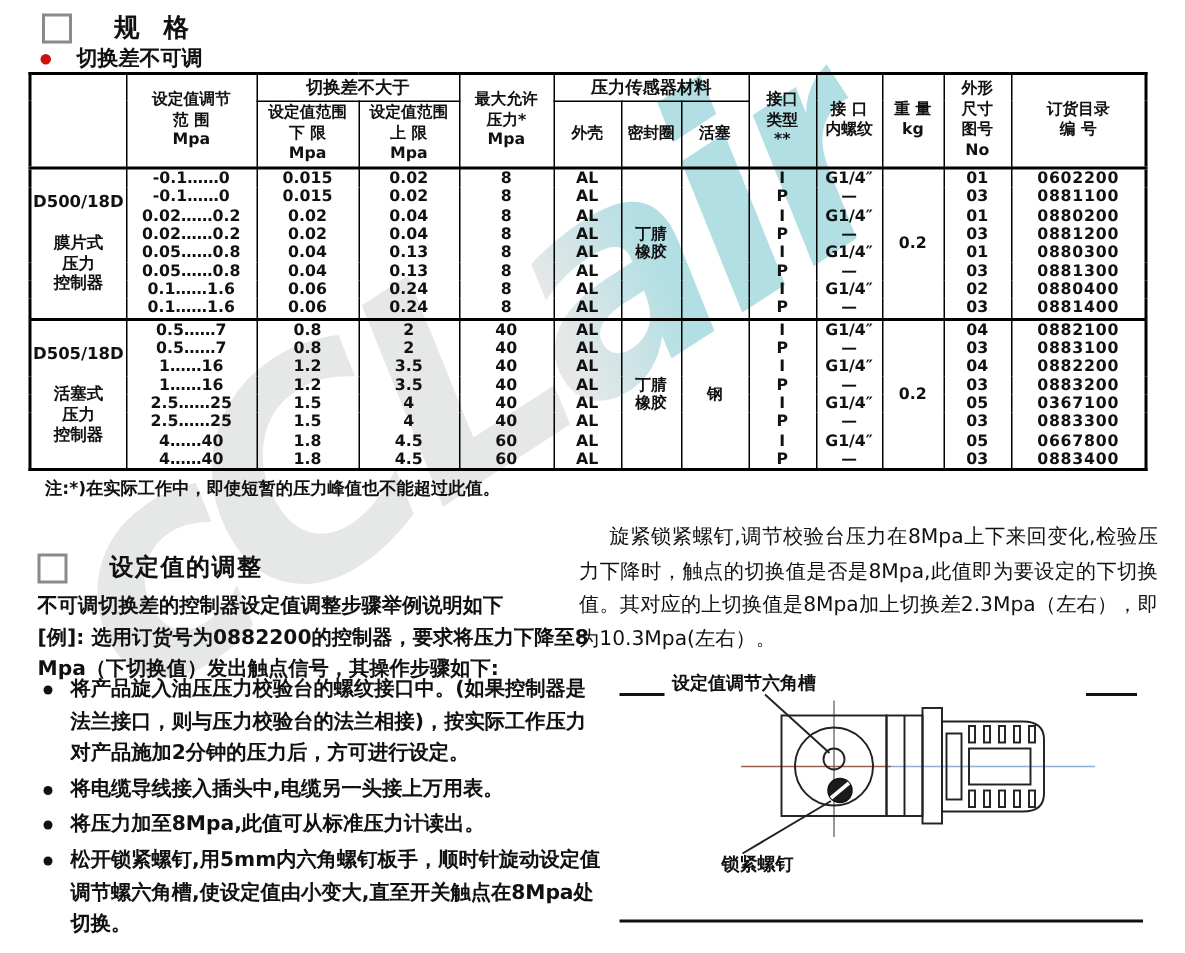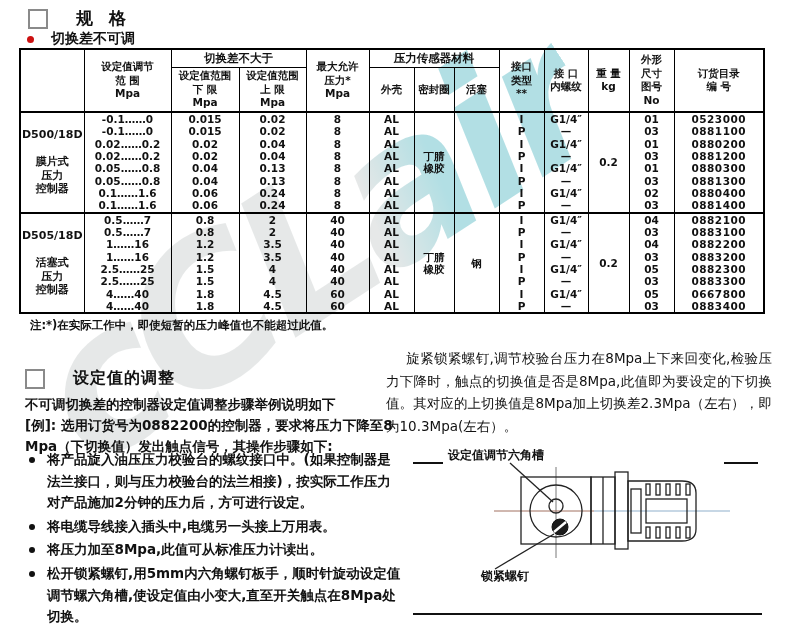--- a/index.html
+++ b/index.html
@@ -160,21 +160,21 @@
             <td>0.02</td>
             <td>8</td>
             <td>AL</td>
             <td rowspan="8">丁腈
 橡胶</td>
             <td rowspan="8"></td>
             <td>I</td>
             <td>G1/4″</td>
             <td rowspan="8">0.2</td>
             <td>01</td>
-            <td class="catalog">0523000</td>
+            <td class="catalog">0602200</td>
           </tr>
           <tr>
             <td>-0.1……0</td>
             <td>0.015</td>
             <td>0.02</td>
             <td>8</td>
             <td>AL</td>
             <td>P</td>
             <td>—</td>
             <td>03</td>
@@ -303,21 +303,21 @@
           </tr>
           <tr>
             <td>2.5……25</td>
             <td>1.5</td>
             <td>4</td>
             <td>40</td>
             <td>AL</td>
             <td>I</td>
             <td>G1/4″</td>
             <td>05</td>
-            <td class="catalog">0882300</td>
+            <td class="catalog">0367100</td>
           </tr>
           <tr>
             <td>2.5……25</td>
             <td>1.5</td>
             <td>4</td>
             <td>40</td>
             <td>AL</td>
             <td>P</td>
             <td>—</td>
             <td>03</td>

